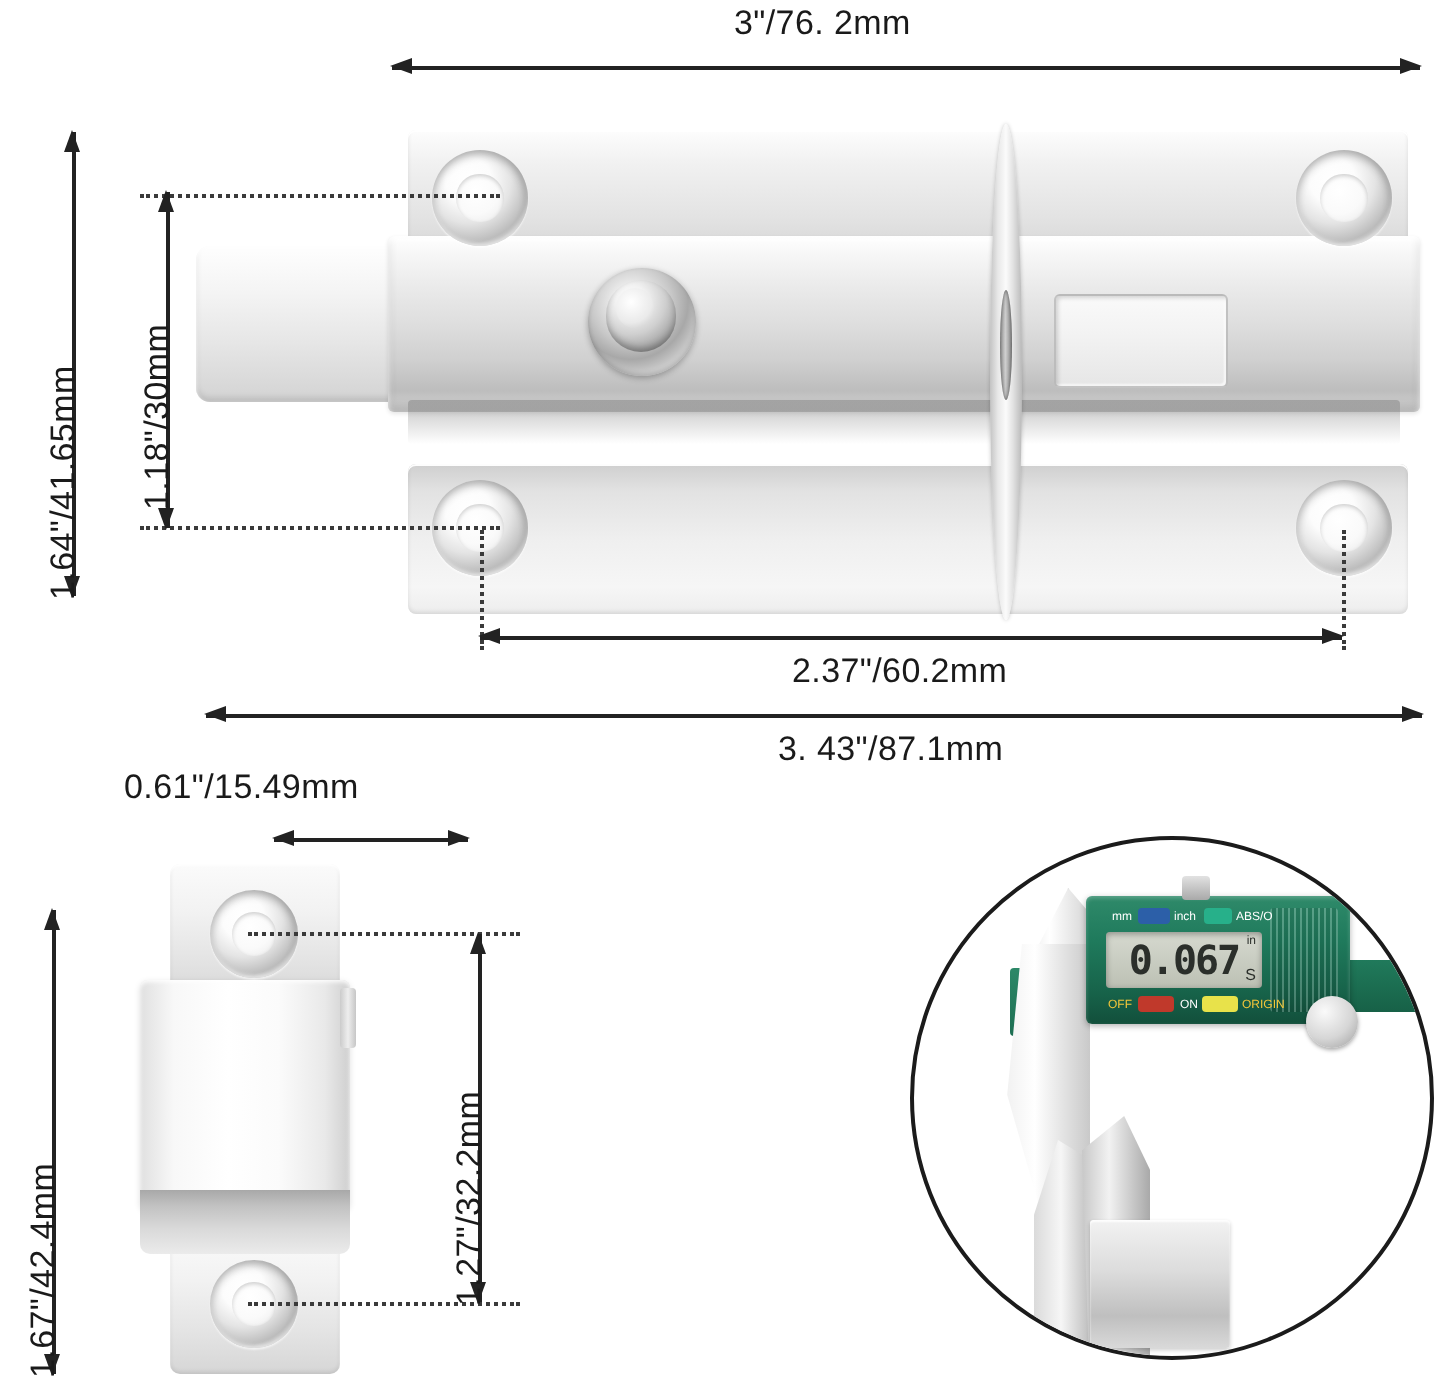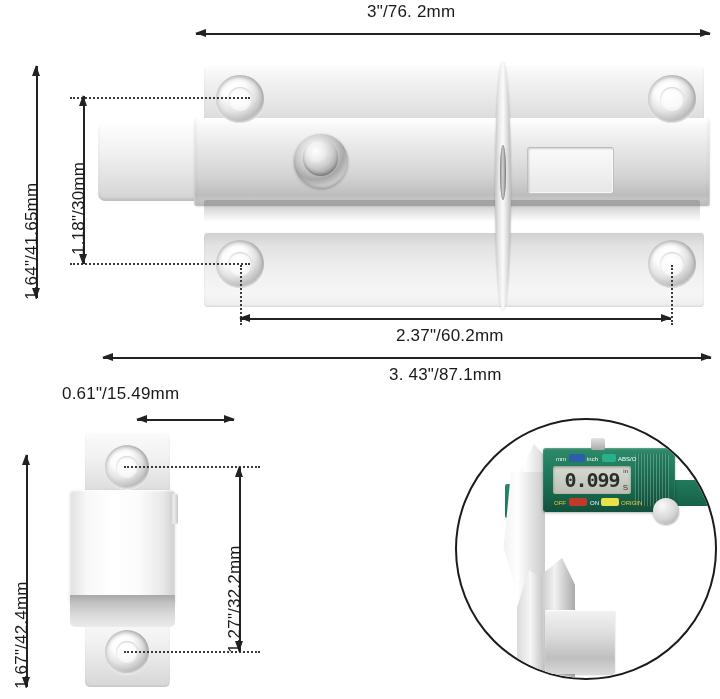--- a/index.html
+++ b/index.html
@@ -449,21 +449,21 @@
     <div class="cal-thumb" style="left:196px; top:78px; width:26px; height:26px;"></div>
     <div class="cal-screw" style="left:134px; top:18px; width:14px; height:12px;"></div>
 
     <div class="cal-txt" style="left:99px; top:36px;">mm</div>
     <div class="cal-btn" style="left:112px; top:34px; width:16px; height:8px; background:#2c5fa8;"></div>
     <div class="cal-txt" style="left:130px; top:36px;">inch</div>
     <div class="cal-btn" style="left:145px; top:34px; width:14px; height:8px; background:#27b08a;"></div>
     <div class="cal-txt" style="left:161px; top:36px;">ABS/O</div>
 
     <div class="cal-lcd" style="left:96px; top:46px; width:78px; height:28px;">
-      <span class="cal-reading">0.099</span>
+      <span class="cal-reading">0.067</span>
       <span class="cal-unit-mm">in</span>
       <span class="cal-unit-s">S</span>
     </div>
 
     <div class="cal-txt" style="left:97px; top:80px; color:#f3c63a;">OFF</div>
     <div class="cal-btn" style="left:112px; top:78px; width:18px; height:8px; background:#c0392b;"></div>
     <div class="cal-txt" style="left:133px; top:80px;">ON</div>
     <div class="cal-btn" style="left:144px; top:78px; width:18px; height:8px; background:#e8e24a;"></div>
     <div class="cal-txt" style="left:164px; top:80px; color:#f3c63a;">ORIGIN</div>
   </div>

